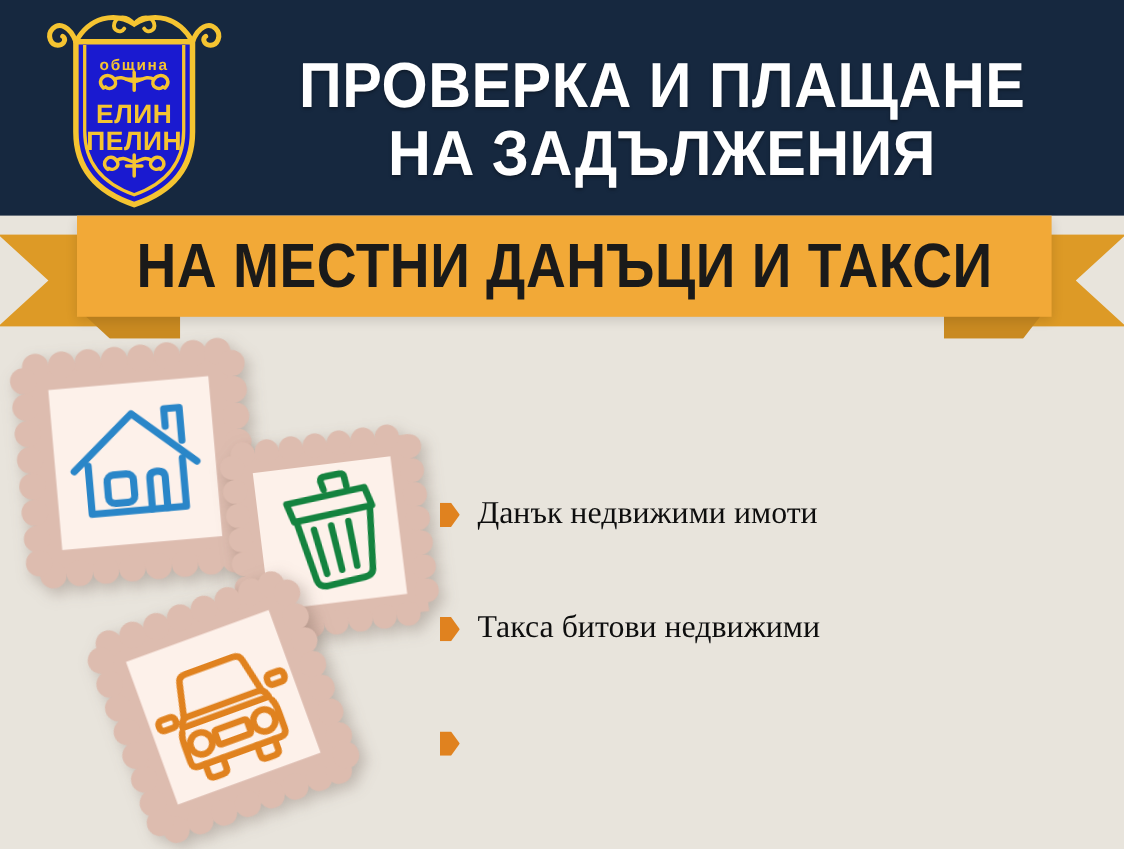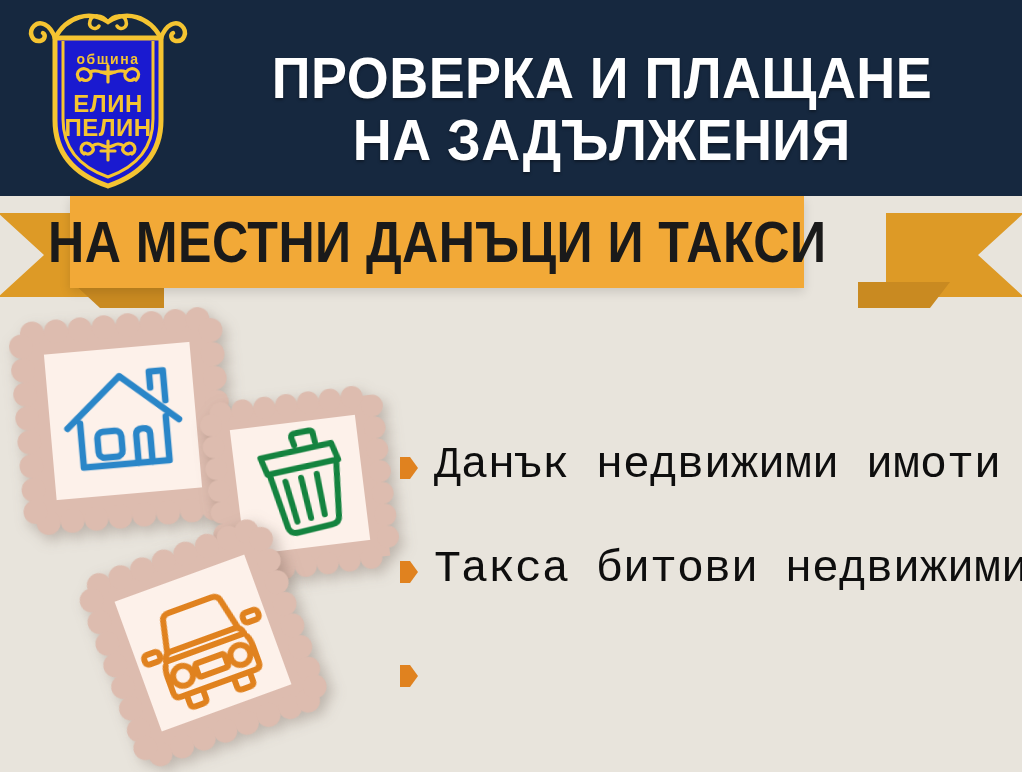--- a/index.html
+++ b/index.html
@@ -19,21 +19,21 @@
   
   .header-band {
     position: absolute;
     left: 0; top: 0;
     width: 1022px; height: 196px;
     background: #16283f;
     z-index: 5;
   }
   .emblem-wrap {
     position: absolute;
-    left: 22px; top: 8px;
+    left: 36px; top: 8px;
     width: 172px; height: 182px;
     z-index: 7;
   }
   .emblem-wrap svg { display:block; width:100%; height:100%; }
 
   .header-title {
     position: absolute;
     left: 196px; top: 0;
     width: 812px; height: 172px;
     display: flex; flex-direction: column;
@@ -72,21 +72,21 @@
     top: 86px;
     width: 92px; height: 26px;
     background: #c98a21;
   }
   .ribbon-fold.left  { left: 72px;  clip-path: polygon(0 0, 100% 0, 100% 100%, 28px 100%); }
   .ribbon-fold.right { right: 72px; clip-path: polygon(0 0, 100% 0, 72px 100%, 0 100%); }
 
   .ribbon-main {
     position: absolute;
     left: 70px; top: 0;
-    width: 734px; height: 92px;
+    width: 886px; height: 92px;
     background: #f2a937;
     display: flex; align-items: center; justify-content: center;
     box-shadow: 0 4px 10px rgba(0,0,0,0.13);
   }
   .ribbon-main .ribbon-text {
     color: #1a1a1a;
     font-family: "Liberation Sans", sans-serif;
     font-weight: 700;
     font-size: 57px;
     line-height: 1;
@@ -117,22 +117,22 @@
   }
   .bullet-marker {
     flex: 0 0 auto;
     width: 18px; height: 22px;
     margin-right: 16px;
     margin-top: 4px;
   }
   .bullet-marker svg { display:block; }
   .bullet-text {
     color: #0e0e0e;
-    font-family: Liberation Mono, monospace;
-    font-size: 45px;
+    font-family: Liberation Serif, serif;
+    font-size: 29px;
     line-height: 1.05;
     white-space: nowrap;
   }
 </style>
 </head>
 <body>
 
 <div id="poster">
 
   <div class="header-band"></div>

